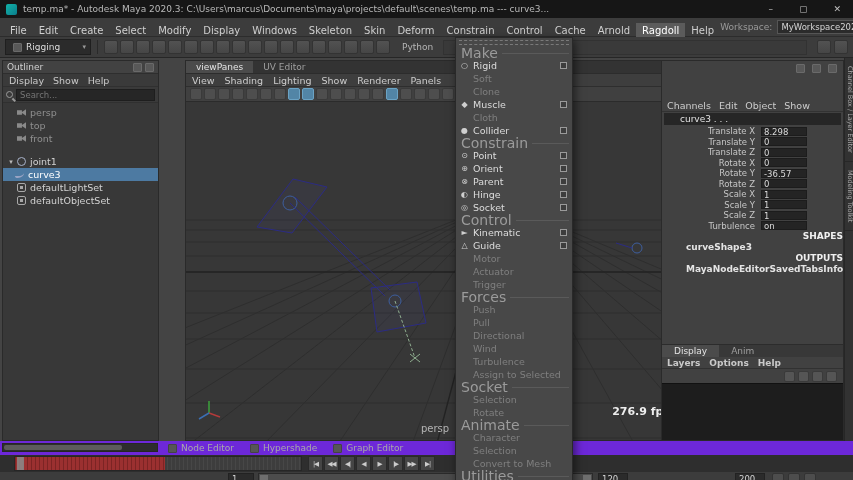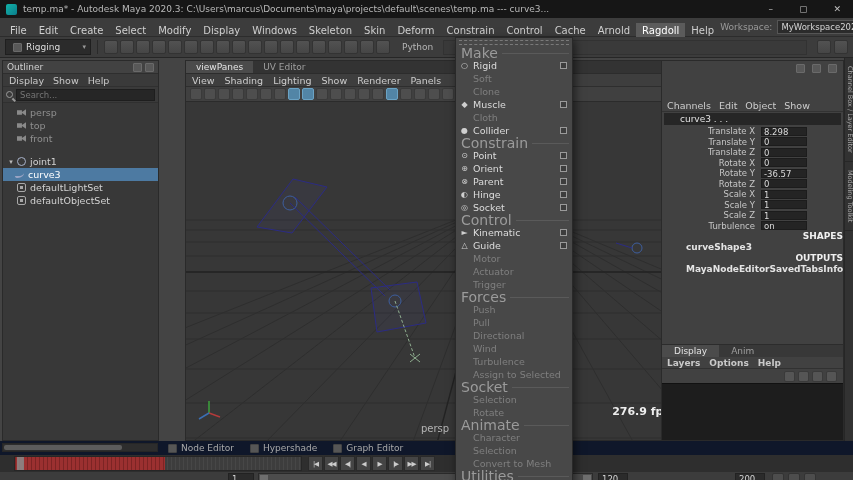--- a/index.html
+++ b/index.html
@@ -92,21 +92,21 @@
   #le-menus{height:12px;display:flex;gap:9px;align-items:center;padding-left:5px;font-size:9px;color:#c9c9c9;border-bottom:1px solid #313131;font-weight:bold;}
   #le-icons{height:14px;display:flex;justify-content:flex-end;gap:3px;align-items:center;padding-right:6px;}
   .le-icon{width:11px;height:11px;background:#555;border:1px solid #3a3a3a;border-radius:2px;}
   #le-list{height:57px;background:#1d1d1d;border-top:1px solid #111;}
 
   
   #side-strip{position:absolute;right:0;top:58px;width:9px;height:383px;background:#323232;border-left:1px solid #262626;}
   .side-tab{writing-mode:vertical-rl;font-size:6.5px;color:#a8a8a8;padding:8px 1px;border-bottom:1px solid #272727;white-space:nowrap;}
 
   
-  #bottomrow1{position:absolute;left:0;right:0;top:441px;height:14px;background:#0f172a;display:flex;align-items:center;}
+  #bottomrow1{position:absolute;left:0;right:0;top:441px;height:14px;background:#6d28d9;display:flex;align-items:center;}
   #ol-scrollbar{position:absolute;left:2px;top:2px;width:156px;height:9px;background:#2d2d2d;border:1px solid #262626;}
   #ol-scroll-thumb{position:absolute;left:1px;top:1px;width:118px;height:5px;background:#5c5c5c;border-radius:2px;}
   #panel-tabs{position:absolute;left:168px;top:0;height:14px;display:flex;gap:16px;align-items:center;}
   .ptab{display:flex;align-items:center;gap:4px;font-size:9px;color:#a9a9a9;}
   .ptab-icon{width:9px;height:9px;background:#565656;border:1px solid #444;border-radius:1px;}
 
   #timeslider{position:absolute;left:0;right:0;top:455px;height:17px;background:#2e2e2e;}
   #ruler{position:absolute;left:14px;top:1px;width:288px;height:15px;background:#3d3d3d;border:1px solid #262626;
     background-image:repeating-linear-gradient(90deg,#474747 0 1px,transparent 1px 4px);}
   #ruler-red{position:absolute;left:0;top:0;height:13px;width:150px;

